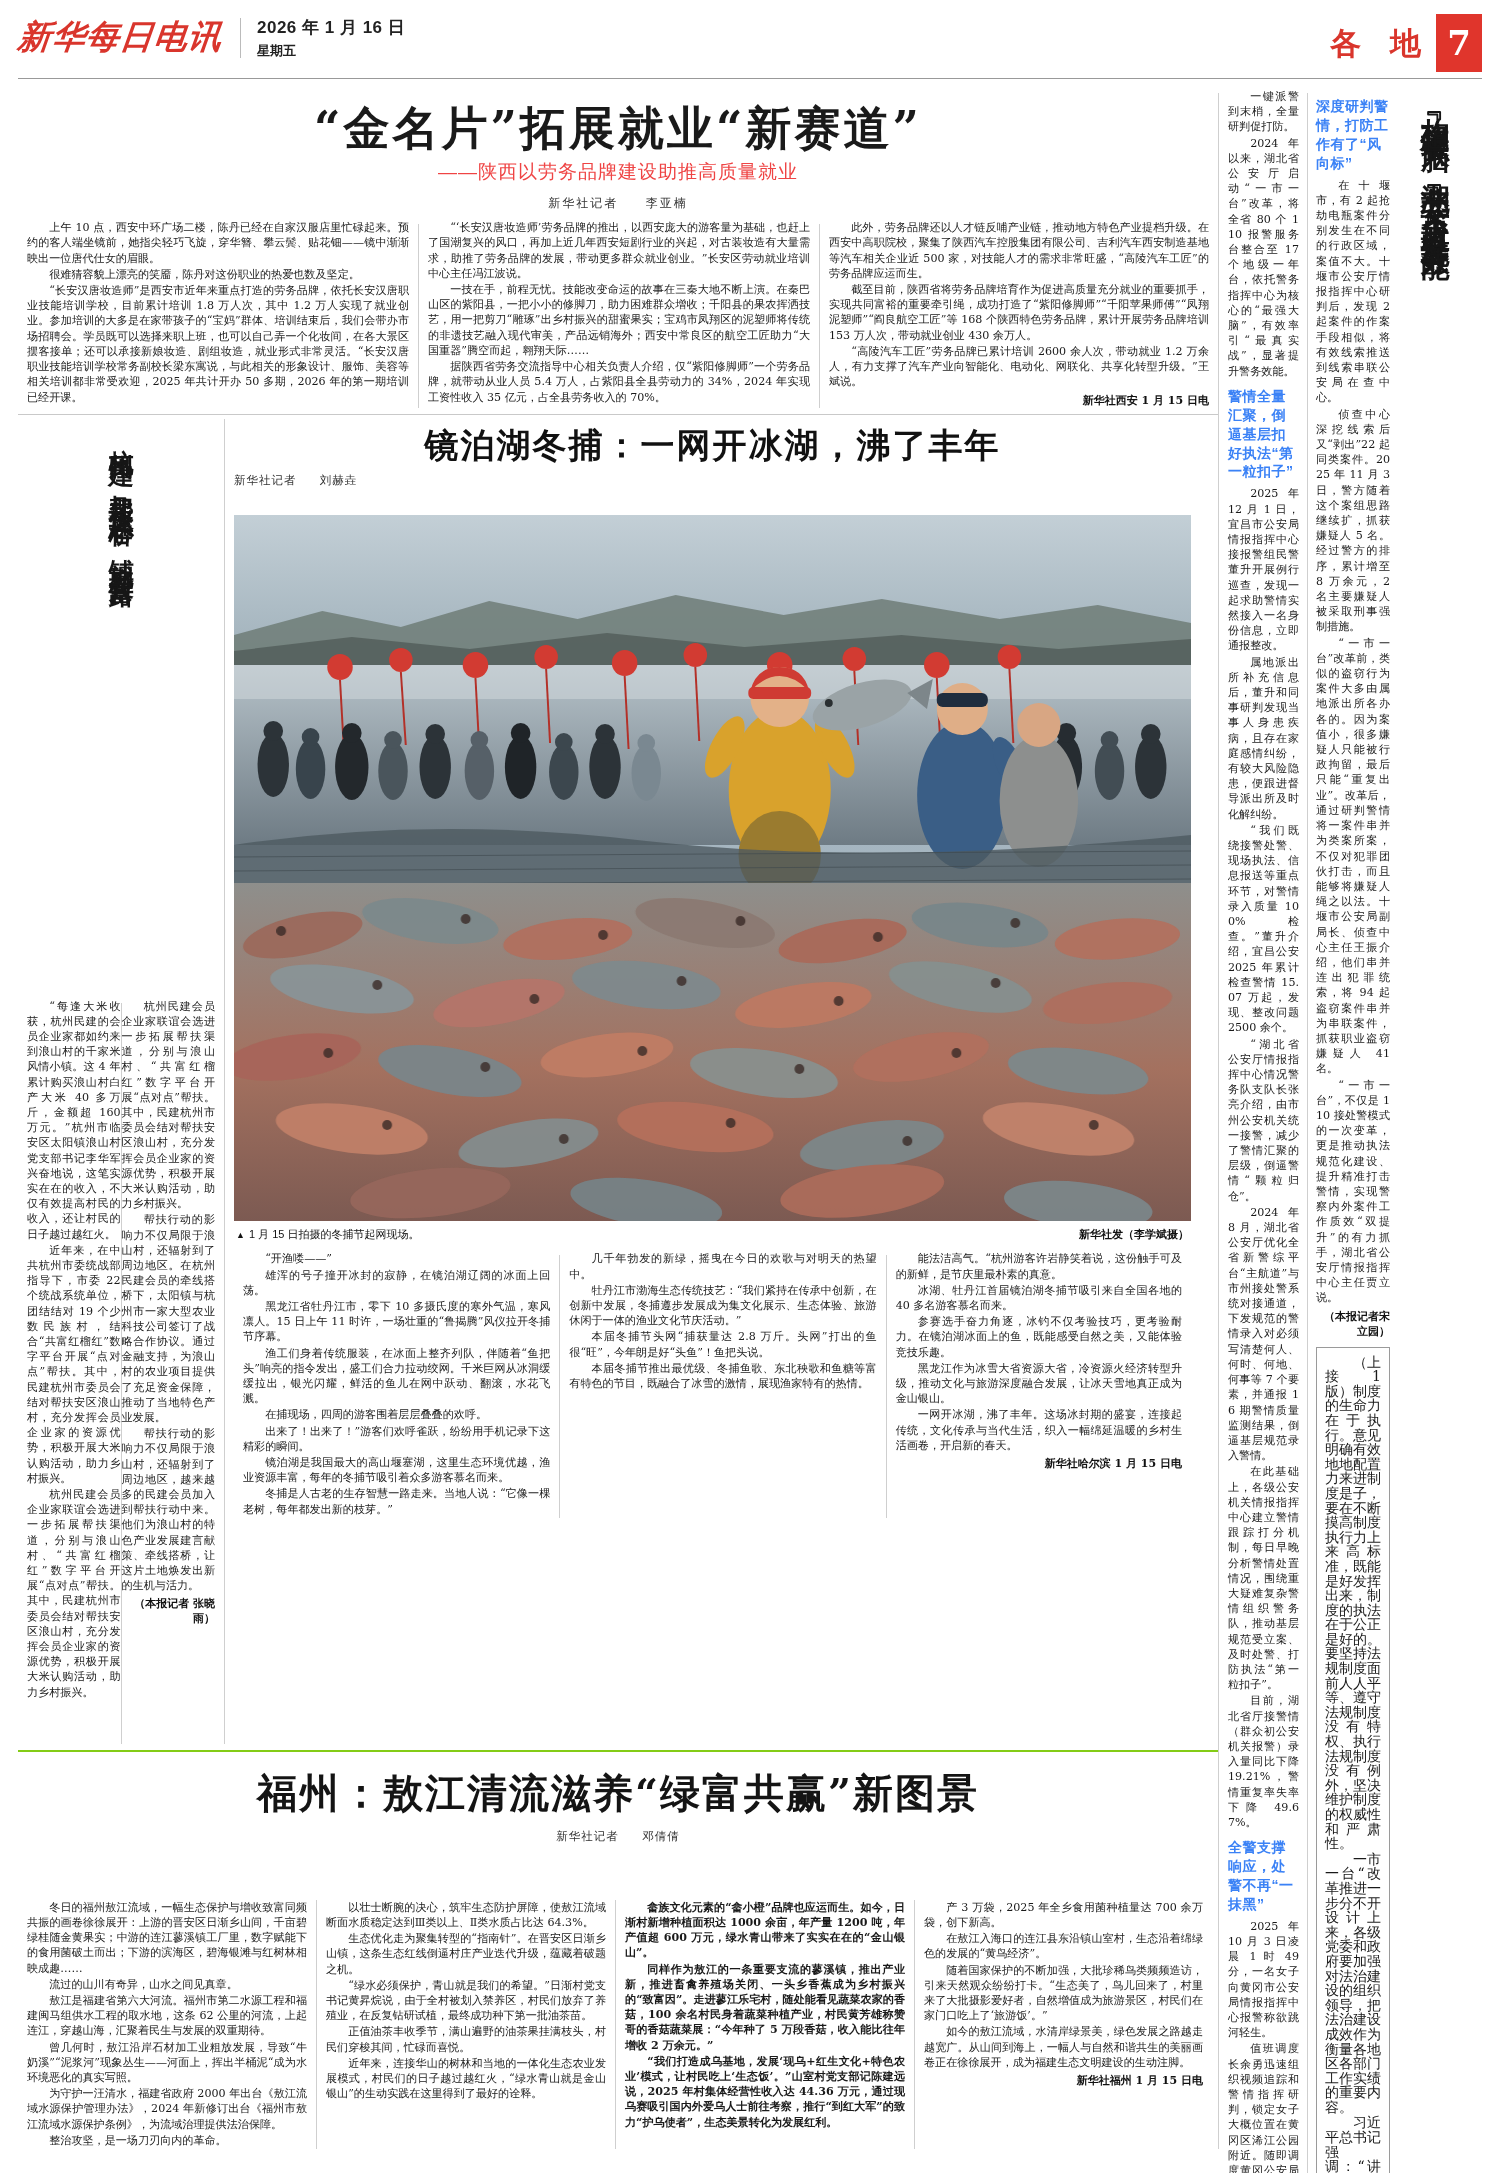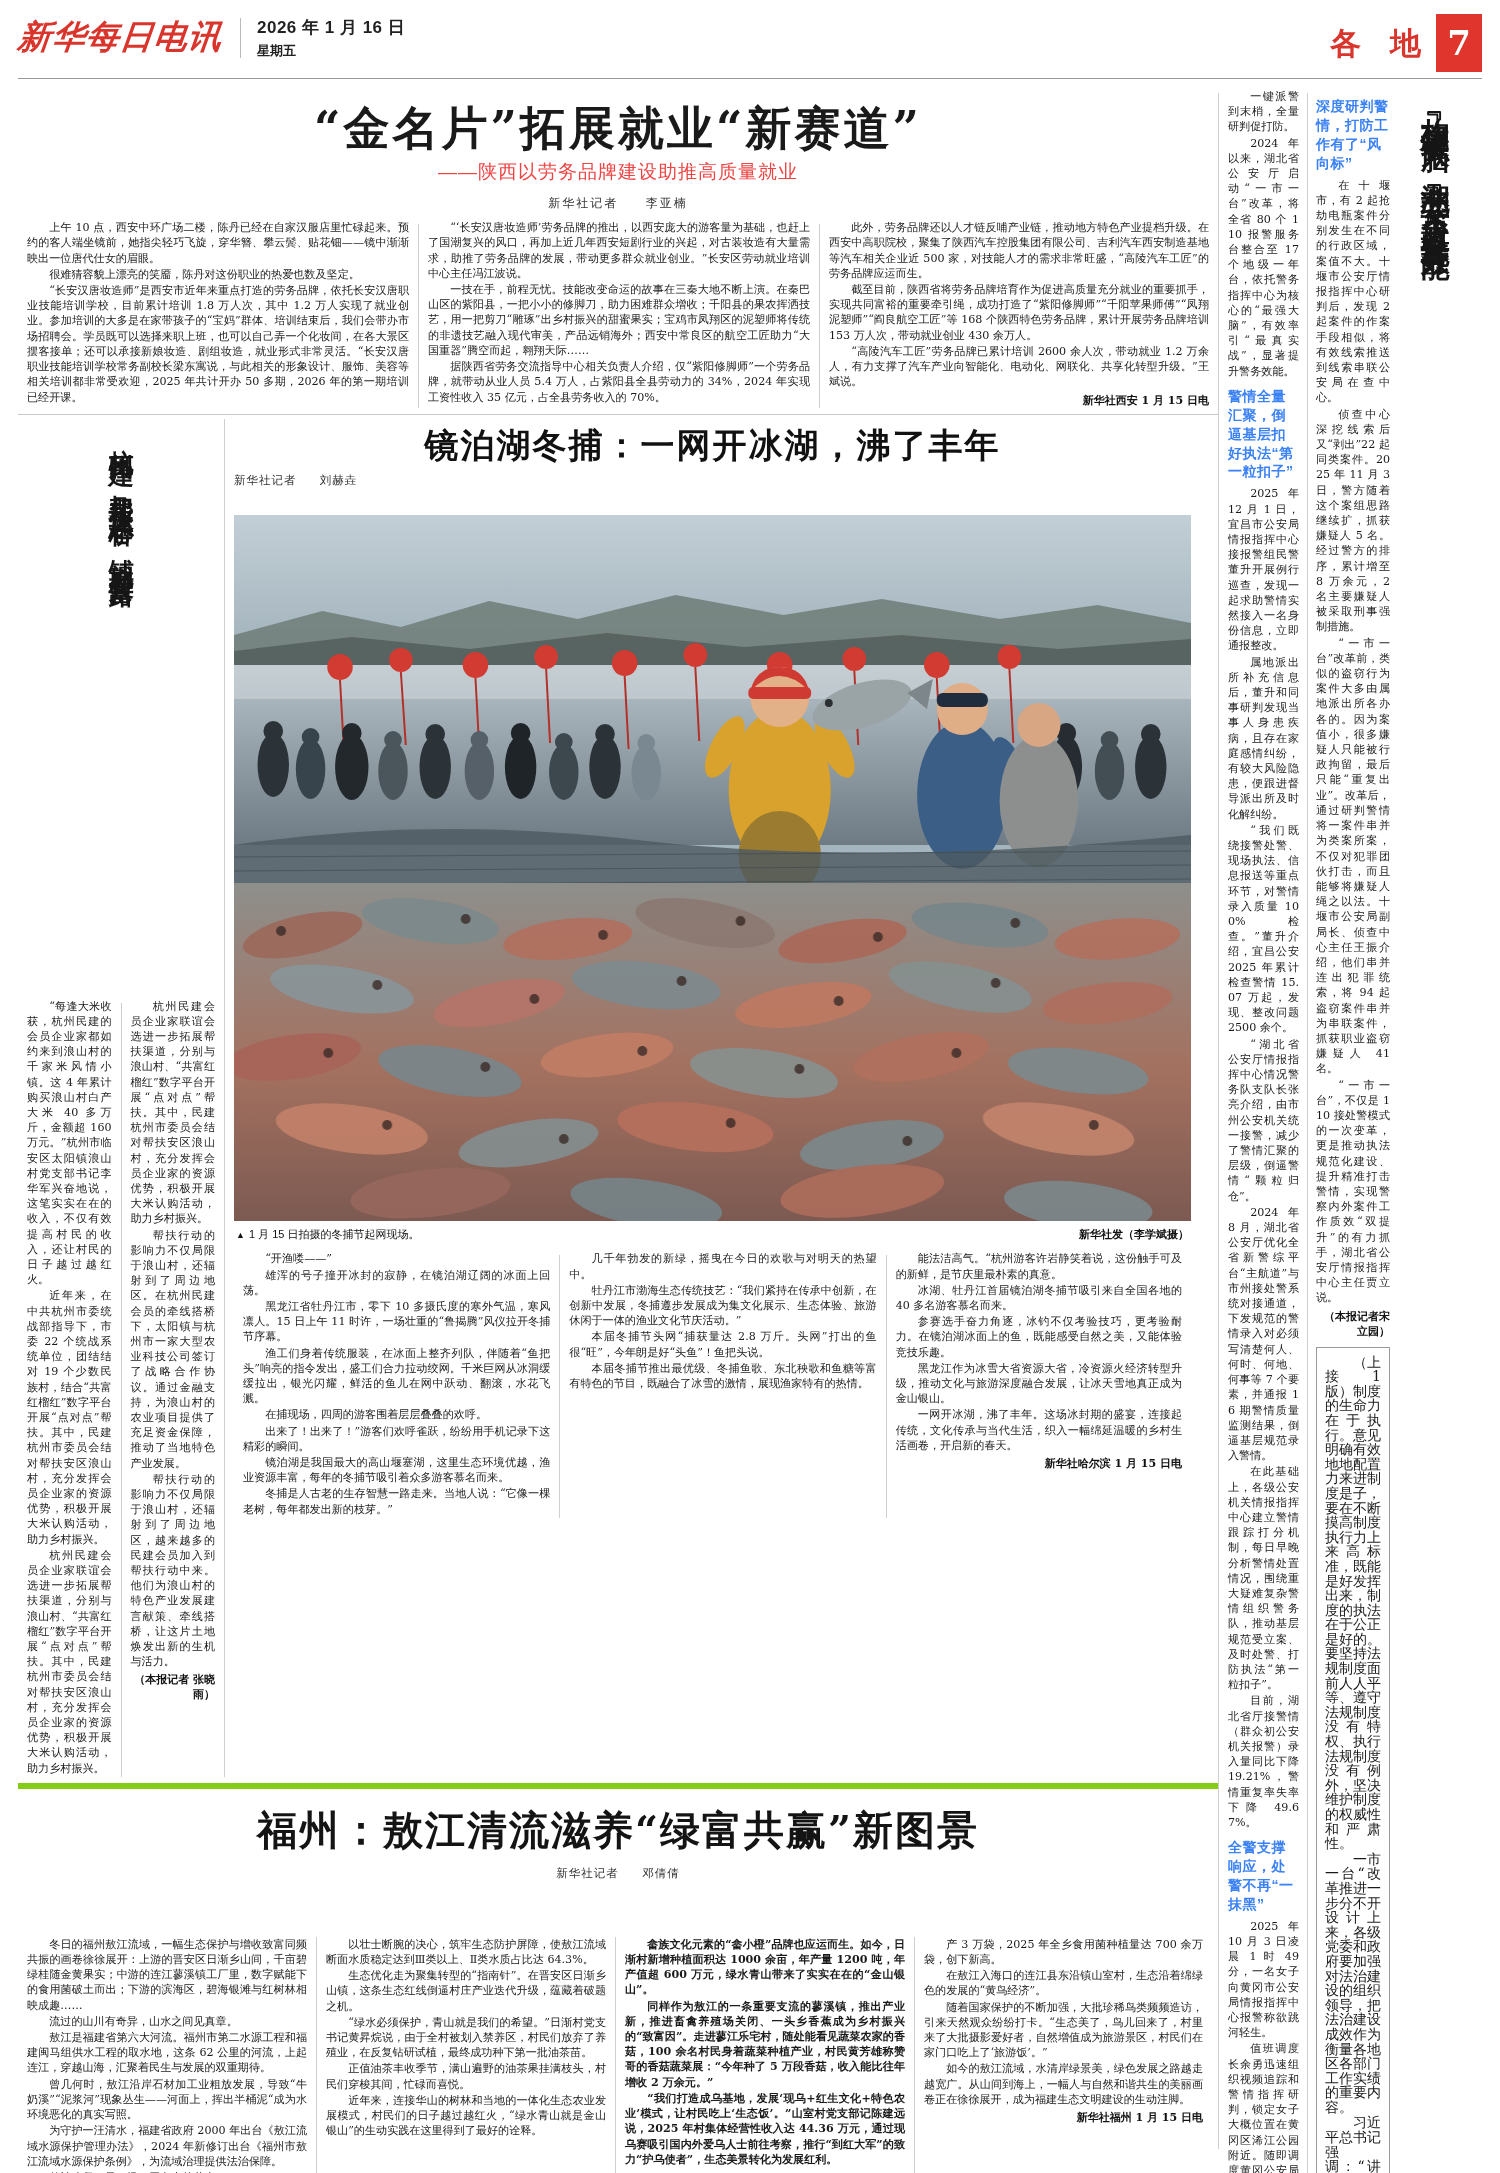--- a/index.html
+++ b/index.html
@@ -98,21 +98,21 @@
   }
   .photo svg { display:block; width:100%; height:100%; }
   .caption {
     display:flex; align-items:baseline; font-size:11px; padding:6px 2px 7px 2px;
     color:#111; font-family:"Liberation Sans",sans-serif;
   }
   .caption .tri { font-size:9px; margin-right:4px; }
   .caption .credit { margin-left:auto; font-weight:700; }
 
   
-  .bottom-wrap { border-top:6px solid #84cc16; margin-top:6px; padding-top:8px; }
+  .bottom-wrap { border-top:2px solid #84cc16; margin-top:6px; padding-top:8px; }
   .bottom-head {
     text-align:center; font-size:40px; font-weight:700; letter-spacing:2px;
     color:#141414; padding:6px 0 8px 0;
     font-family:"DejaVu Serif","Liberation Serif",serif;
   }
   .bottom-by { text-align:center; font-size:11.5px; letter-spacing:1px; color:#333; padding-bottom:9px; }
   .bottom-by .sep { display:inline-block; width:14px; }
   .cols4 { display:flex;margin-top:47px; }
   .cols4 > .c { padding:0 9px; }
   .cols4 > .vr { width:1px; background:#cfcfcf; flex:0 0 1px; }
@@ -180,21 +180,21 @@
             <p class="bt">“高陵汽车工匠”劳务品牌已累计培训 2600 余人次，带动就业 1.2 万余人，有力支撑了汽车产业向智能化、电动化、网联化、共享化转型升级。”王斌说。</p>
             <div class="dateline">新华社西安 1 月 15 日电</div>
           </div>
         </div>
       </div>
 
       <div style="display:flex;flex:1;">
 
         <div style="width:206px;padding:0 9px;display:flex;flex-direction:column;">
           <div class="vhead small">杭州民建：架起帮扶『连心桥』，铺就乡村共富路</div>
-          <div style="display:flex;gap:9px;flex:1;">
+          <div style="display:flex;flex:1;">
             <div style="width:94px;">
               <p class="bt">“每逢大米收获，杭州民建的会员企业家都如约来到浪山村的千家米风情小镇。这 4 年累计购买浪山村白产大米 40 多万斤，金额超 160 万元。”杭州市临安区太阳镇浪山村党支部书记李华军兴奋地说，这笔实实在在的收入，不仅有效提高村民的收入，还让村民的日子越过越红火。</p>
               <p class="bt">近年来，在中共杭州市委统战部指导下，市委 22 个统战系统单位，团结结对 19 个少数民族村，结合“共富红榴红”数字平台开展“点对点”帮扶。其中，民建杭州市委员会结对帮扶安区浪山村，充分发挥会员企业家的资源优势，积极开展大米认购活动，助力乡村振兴。</p>
               <p class="bt">杭州民建会员企业家联谊会选进一步拓展帮扶渠道，分别与浪山村、“共富红榴红”数字平台开展“点对点”帮扶。其中，民建杭州市委员会结对帮扶安区浪山村，充分发挥会员企业家的资源优势，积极开展大米认购活动，助力乡村振兴。</p>
             </div>
             <div class="col-sep"></div>
             <div style="width:94px;">
               <p class="bt">杭州民建会员企业家联谊会选进一步拓展帮扶渠道，分别与浪山村、“共富红榴红”数字平台开展“点对点”帮扶。其中，民建杭州市委员会结对帮扶安区浪山村，充分发挥会员企业家的资源优势，积极开展大米认购活动，助力乡村振兴。</p>
               <p class="bt">帮扶行动的影响力不仅局限于浪山村，还辐射到了周边地区。在杭州民建会员的牵线搭桥下，太阳镇与杭州市一家大型农业科技公司签订了战略合作协议。通过金融支持，为浪山村的农业项目提供了充足资金保障，推动了当地特色产业发展。</p>
               <p class="bt">帮扶行动的影响力不仅局限于浪山村，还辐射到了周边地区，越来越多的民建会员加入到帮扶行动中来。他们为浪山村的特色产业发展建言献策、牵线搭桥，让这片土地焕发出新的生机与活力。</p>

